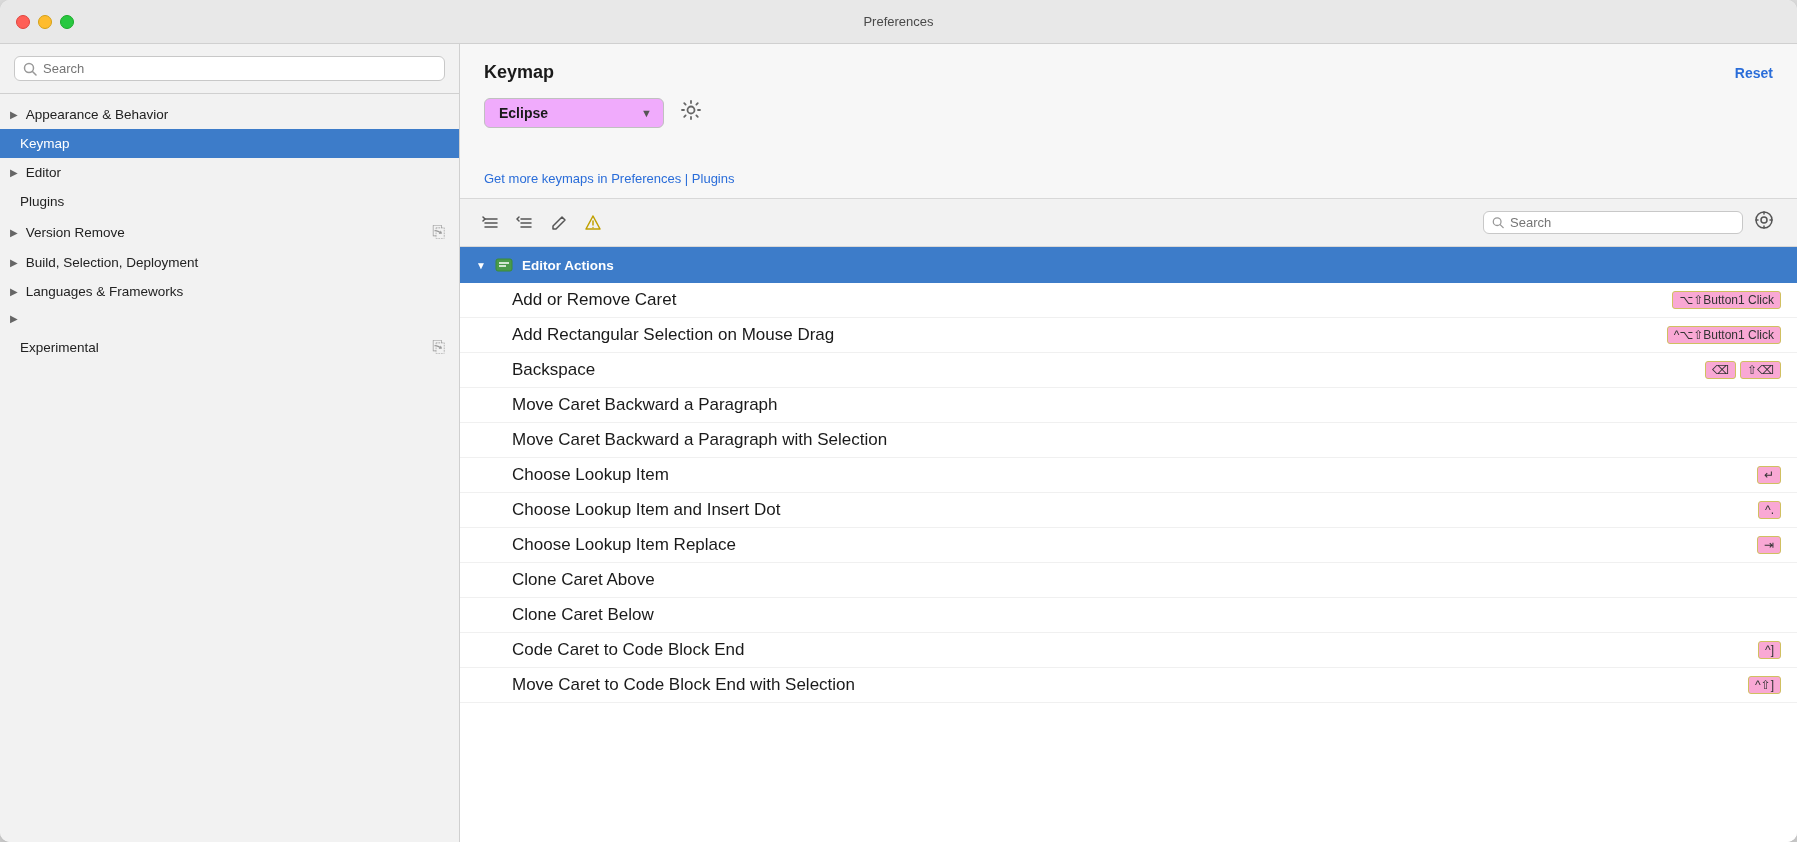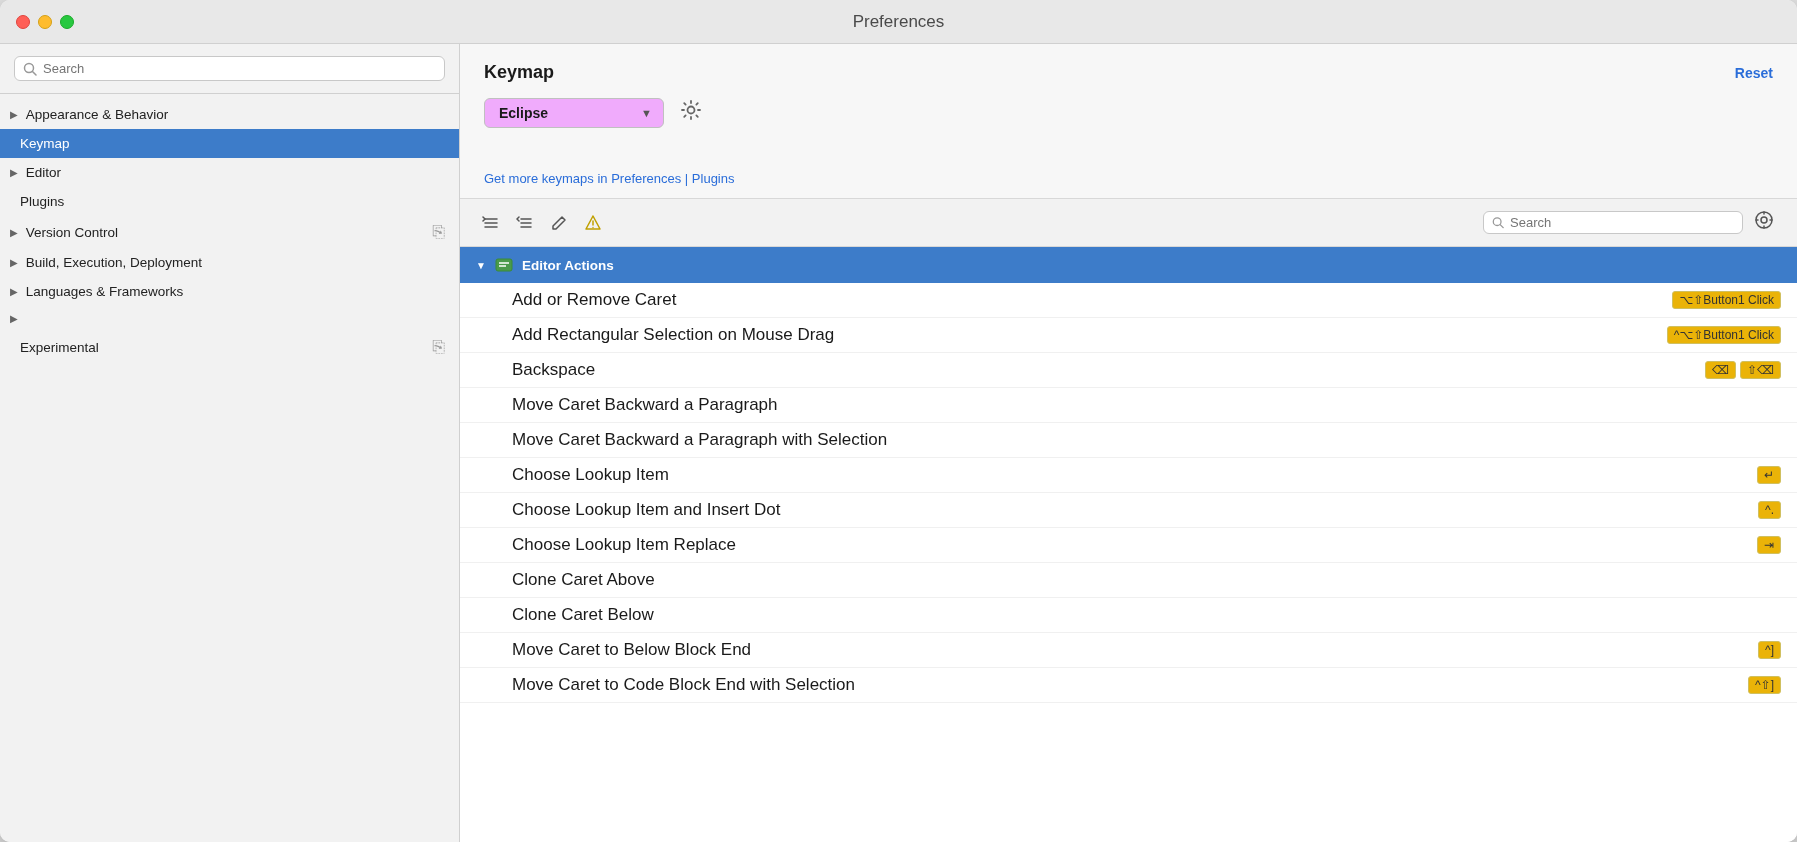--- a/index.html
+++ b/index.html
@@ -43,21 +43,21 @@
       cursor: pointer;
     }
     .tl-close { background: #ff5f57; border: 1px solid #e0443e; }
     .tl-minimize { background: #febc2e; border: 1px solid #d4a017; }
     .tl-maximize { background: #28c840; border: 1px solid #1aab29; }
     .titlebar-title {
       position: absolute;
       left: 50%;
       transform: translateX(-50%);
       color: #4a4a4a;
-      font-size: 17px;
+      font-size: 13px;
       font-weight: 500;
     }
     .content {
       display: flex;
       flex: 1;
       overflow: hidden;
     }
     
     .sidebar {
       width: 460px;
@@ -290,21 +290,21 @@
       flex: 1;
       color: #1a1a1a;
       font-size: 17px;
     }
     .action-shortcuts {
       display: flex;
       gap: 4px;
       align-items: center;
     }
     .shortcut-badge {
-      background: #eab308;
+      background: #f9a8d4;
       border: 1px solid #d0c060;
       border-radius: 3px;
       padding: 1px 6px;
       font-size: 12px;
       color: #333;
       white-space: nowrap;
     }
   </style>
 </head>
 <body>
@@ -347,27 +347,27 @@
           <span class="nav-arrow">▶</span>
           <span class="nav-label">Editor</span>
         </div>
 
         <div class="nav-item">
           <span class="nav-label">Plugins</span>
         </div>
 
         <div class="nav-item has-arrow">
           <span class="nav-arrow">▶</span>
-          <span class="nav-label">Version Control</span>
+          <span class="nav-label">Version Remove</span>
           <span class="nav-copy-icon">⎘</span>
         </div>
 
         <div class="nav-item has-arrow">
           <span class="nav-arrow">▶</span>
-          <span class="nav-label">Build, Execution, Deployment</span>
+          <span class="nav-label">Build, Selection, Deployment</span>
         </div>
 
         <div class="nav-item has-arrow">
           <span class="nav-arrow">▶</span>
           <span class="nav-label">Languages &amp; Frameworks</span>
         </div>
 
         <div class="nav-item has-arrow">
           <span class="nav-arrow">▶</span>
         </div>
@@ -517,21 +517,21 @@
             </div>
             <div class="action-row">
               <span class="action-name">Clone Caret Above</span>
               <div class="action-shortcuts"></div>
             </div>
             <div class="action-row">
               <span class="action-name">Clone Caret Below</span>
               <div class="action-shortcuts"></div>
             </div>
             <div class="action-row">
-              <span class="action-name">Move Caret to Below Block End</span>
+              <span class="action-name">Code Caret to Code Block End</span>
               <div class="action-shortcuts">
                 <span class="shortcut-badge">^]</span>
               </div>
             </div>
             <div class="action-row">
               <span class="action-name">Move Caret to Code Block End with Selection</span>
               <div class="action-shortcuts">
                 <span class="shortcut-badge">^⇧]</span>
               </div>
             </div>

